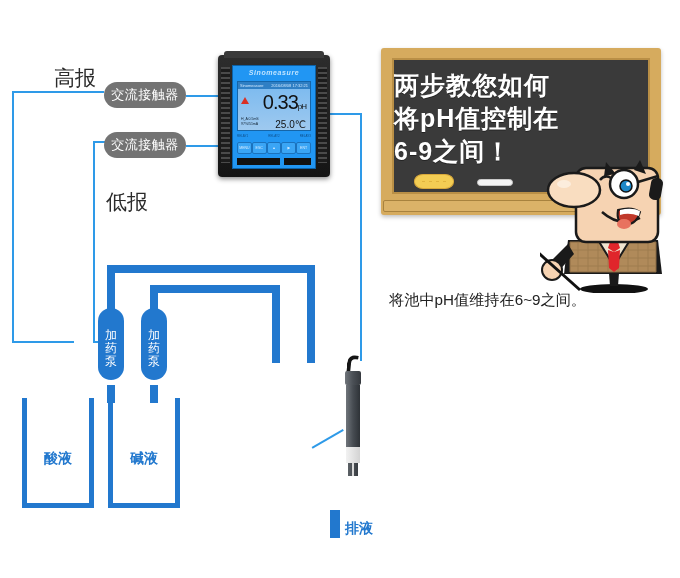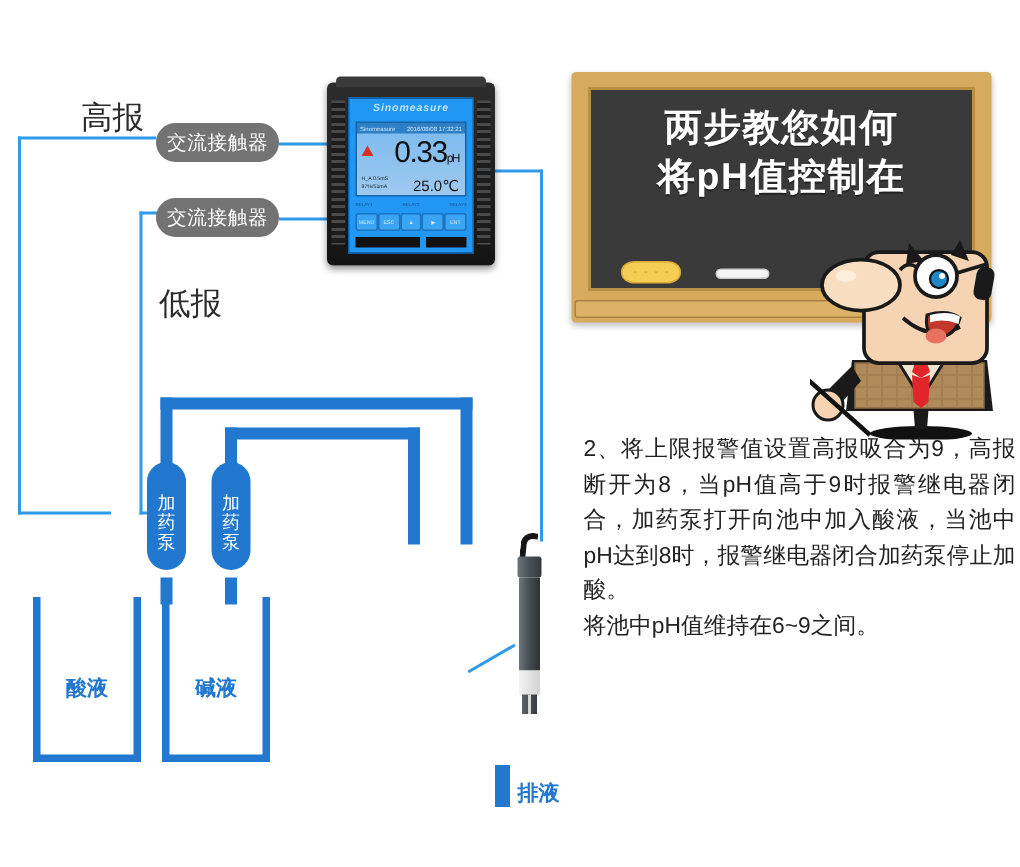--- a/index.html
+++ b/index.html
@@ -189,21 +189,21 @@
   .board .inner{
     position:absolute; left:11px; top:10px; right:11px; bottom:21px;
     background:#3a3a3a; border:2px solid #b98f46;
   }
   .board .ledge{
     position:absolute; left:2px; right:2px; bottom:3px; height:12px;
     background:#dbb268; border-radius:2px; border:1px solid #a8823e;
   }
   .board-text{
     position:absolute; left:0; right:0; top:9px;
-    color:#fff; text-align:center; font-weight:700;
+    color:#fff; font-weight:700;
     font-size:25px; line-height:33px; letter-spacing:1px;
     text-shadow:0 1px 0 rgba(0,0,0,.4);
   }
   .sponge{
     position:absolute; left:33px; bottom:26px; width:40px; height:15px;
     background:#f3cd54; border:1px solid #d9a93a; border-radius:9px/7px;
   }
   .sponge::after{
     content:""; position:absolute; left:5px; top:4px; width:26px; height:6px;
     background:radial-gradient(#e0b43e 1px, transparent 1.2px) 0 0/7px 5px;
@@ -337,20 +337,21 @@
         <i></i>
       </div>
     </div>
   </div>
 
   <div class="board">
     <div class="inner">
       <div class="board-text">
         <div>两步教您如何</div>
         <div>将pH值控制在</div>
+        <div>6-9之间！</div>
       </div>
     </div>
     <div class="sponge"></div>
     <div class="chalk"></div>
     <div class="ledge"></div>
   </div>
 
   <div class="teacher">
     <svg width="140" height="145" viewBox="0 0 140 145">
 
@@ -392,17 +393,16 @@
       <rect x="110" y="30" width="12" height="22" rx="5" fill="#1a1a1a" transform="rotate(10 116 41)"></rect>
 
       <path d="M62 64 q18 16 38 6" fill="none" stroke="#1a1a1a" stroke-width="2.5"></path>
       <path d="M78 62 q14 -4 22 2 q-4 14 -16 12 q-8 -2 -6 -14 z" fill="#c0392b" stroke="#1a1a1a" stroke-width="2"></path>
       <path d="M80 62 q12 -3 20 1 l-1 5 q-10 -4 -19 -1 z" fill="#fff"></path>
       <ellipse cx="84" cy="76" rx="7" ry="5" fill="#e8725f"></ellipse>
     </svg>
   </div>
 
   <div class="bodytext">
-    <p>2、将上限报警值设置高报吸合为9，高报断开为8，当pH值高于9时报警继电器闭合，加药泵打开向池中加入酸液，当池中pH达到8时，报警继电器闭合加药泵停止加酸。</p>
     <p>将池中pH值维持在6~9之间。</p>
   </div>
 
 </div>
 
 </body></html>

